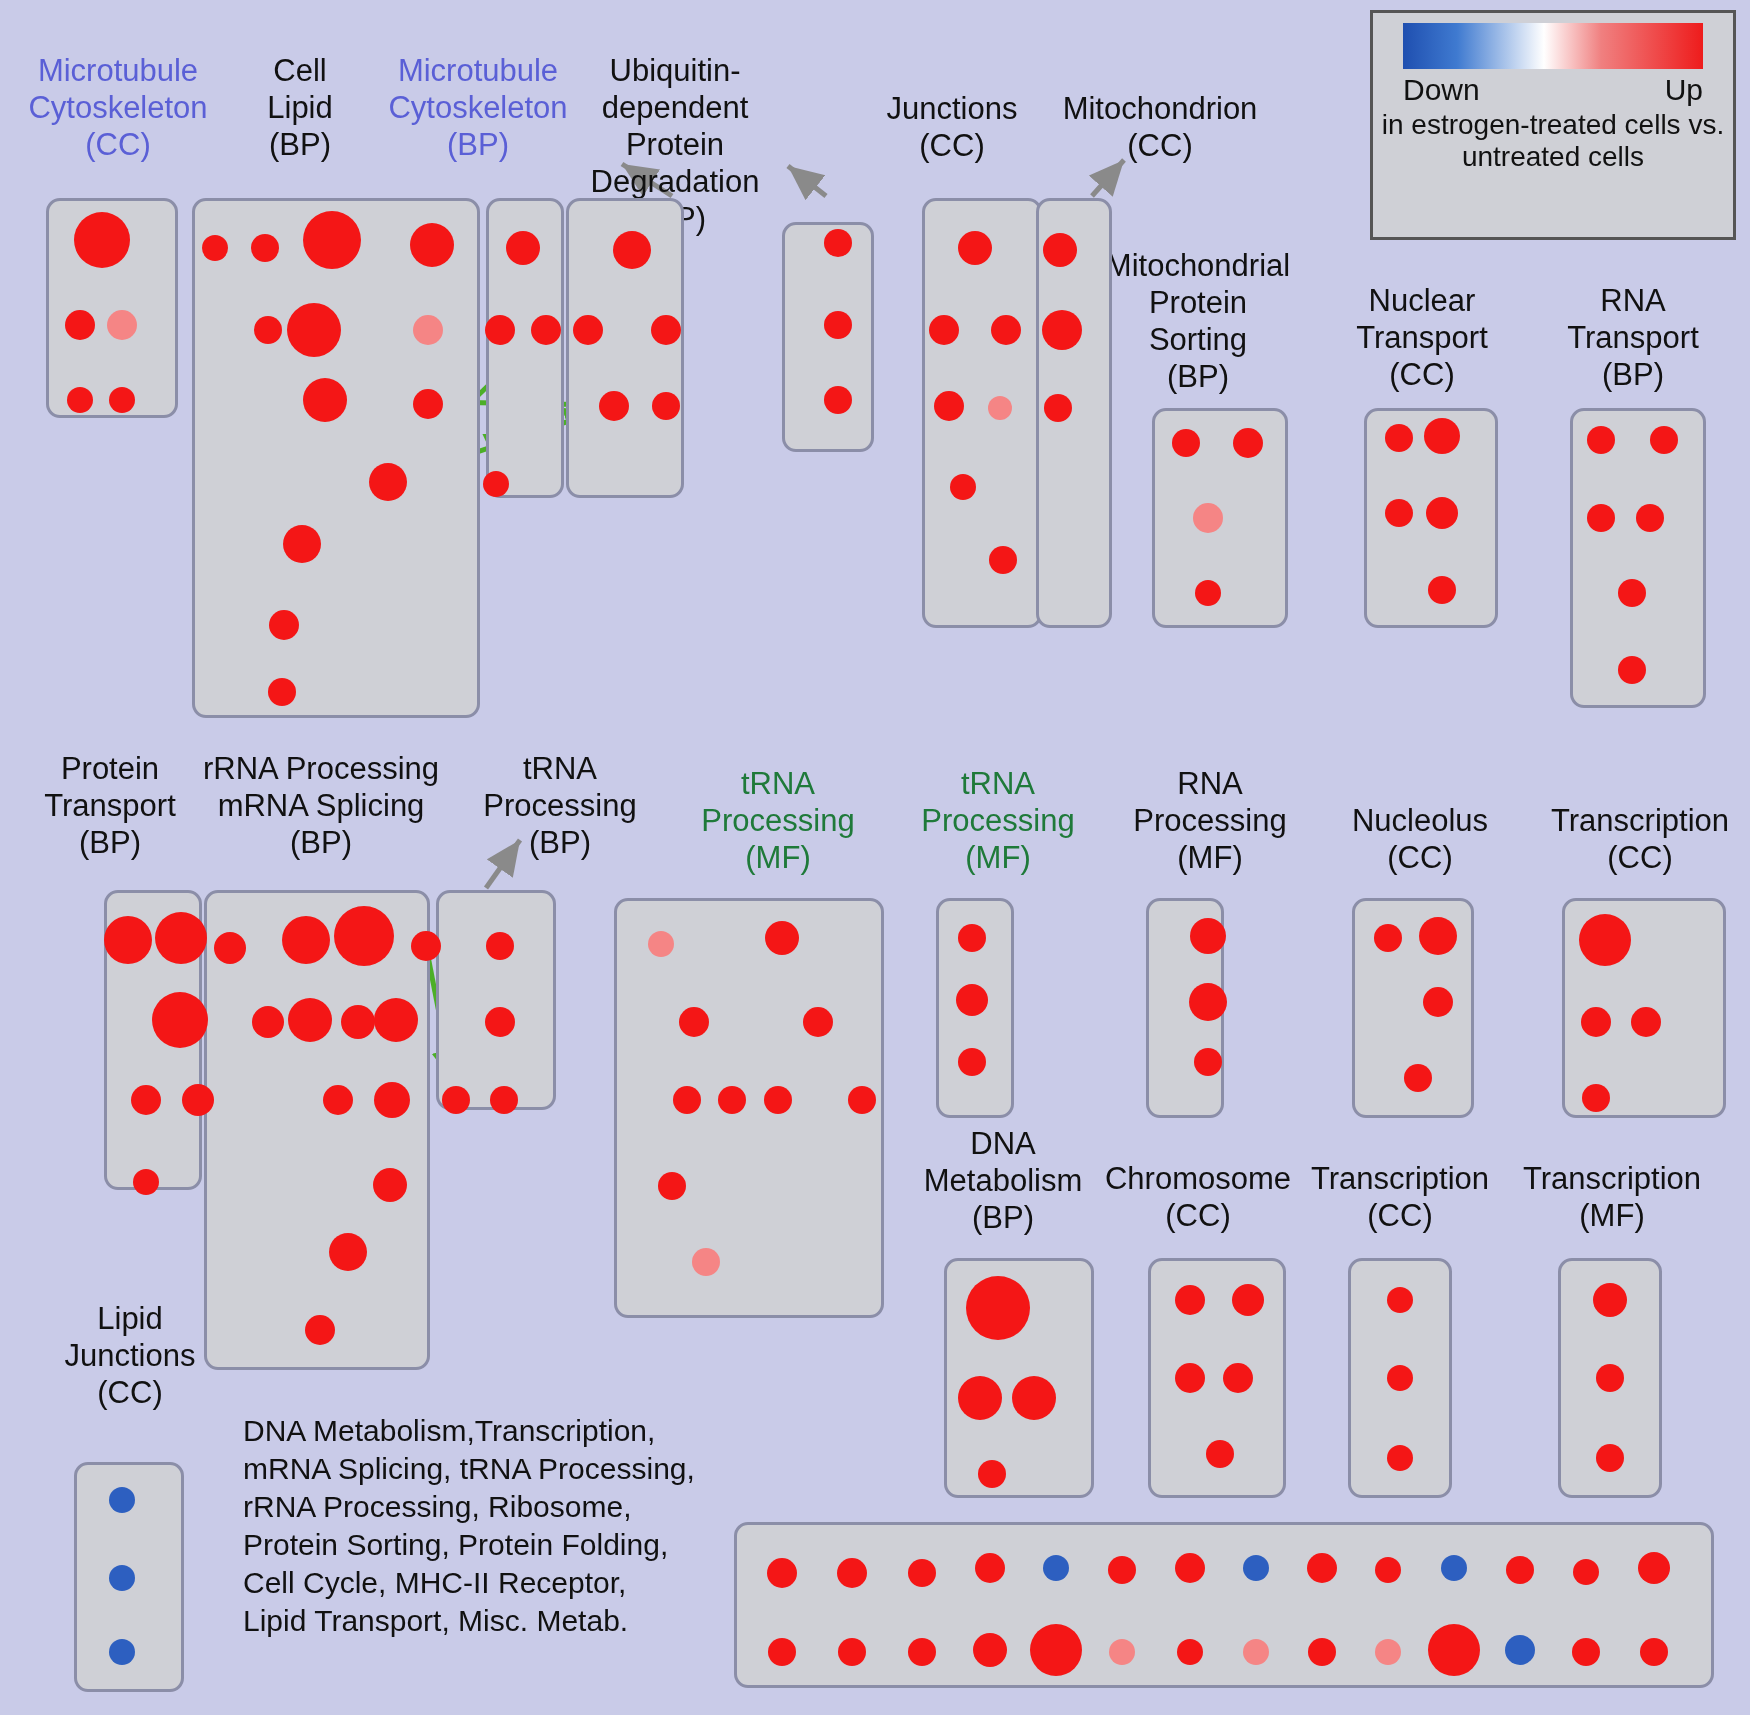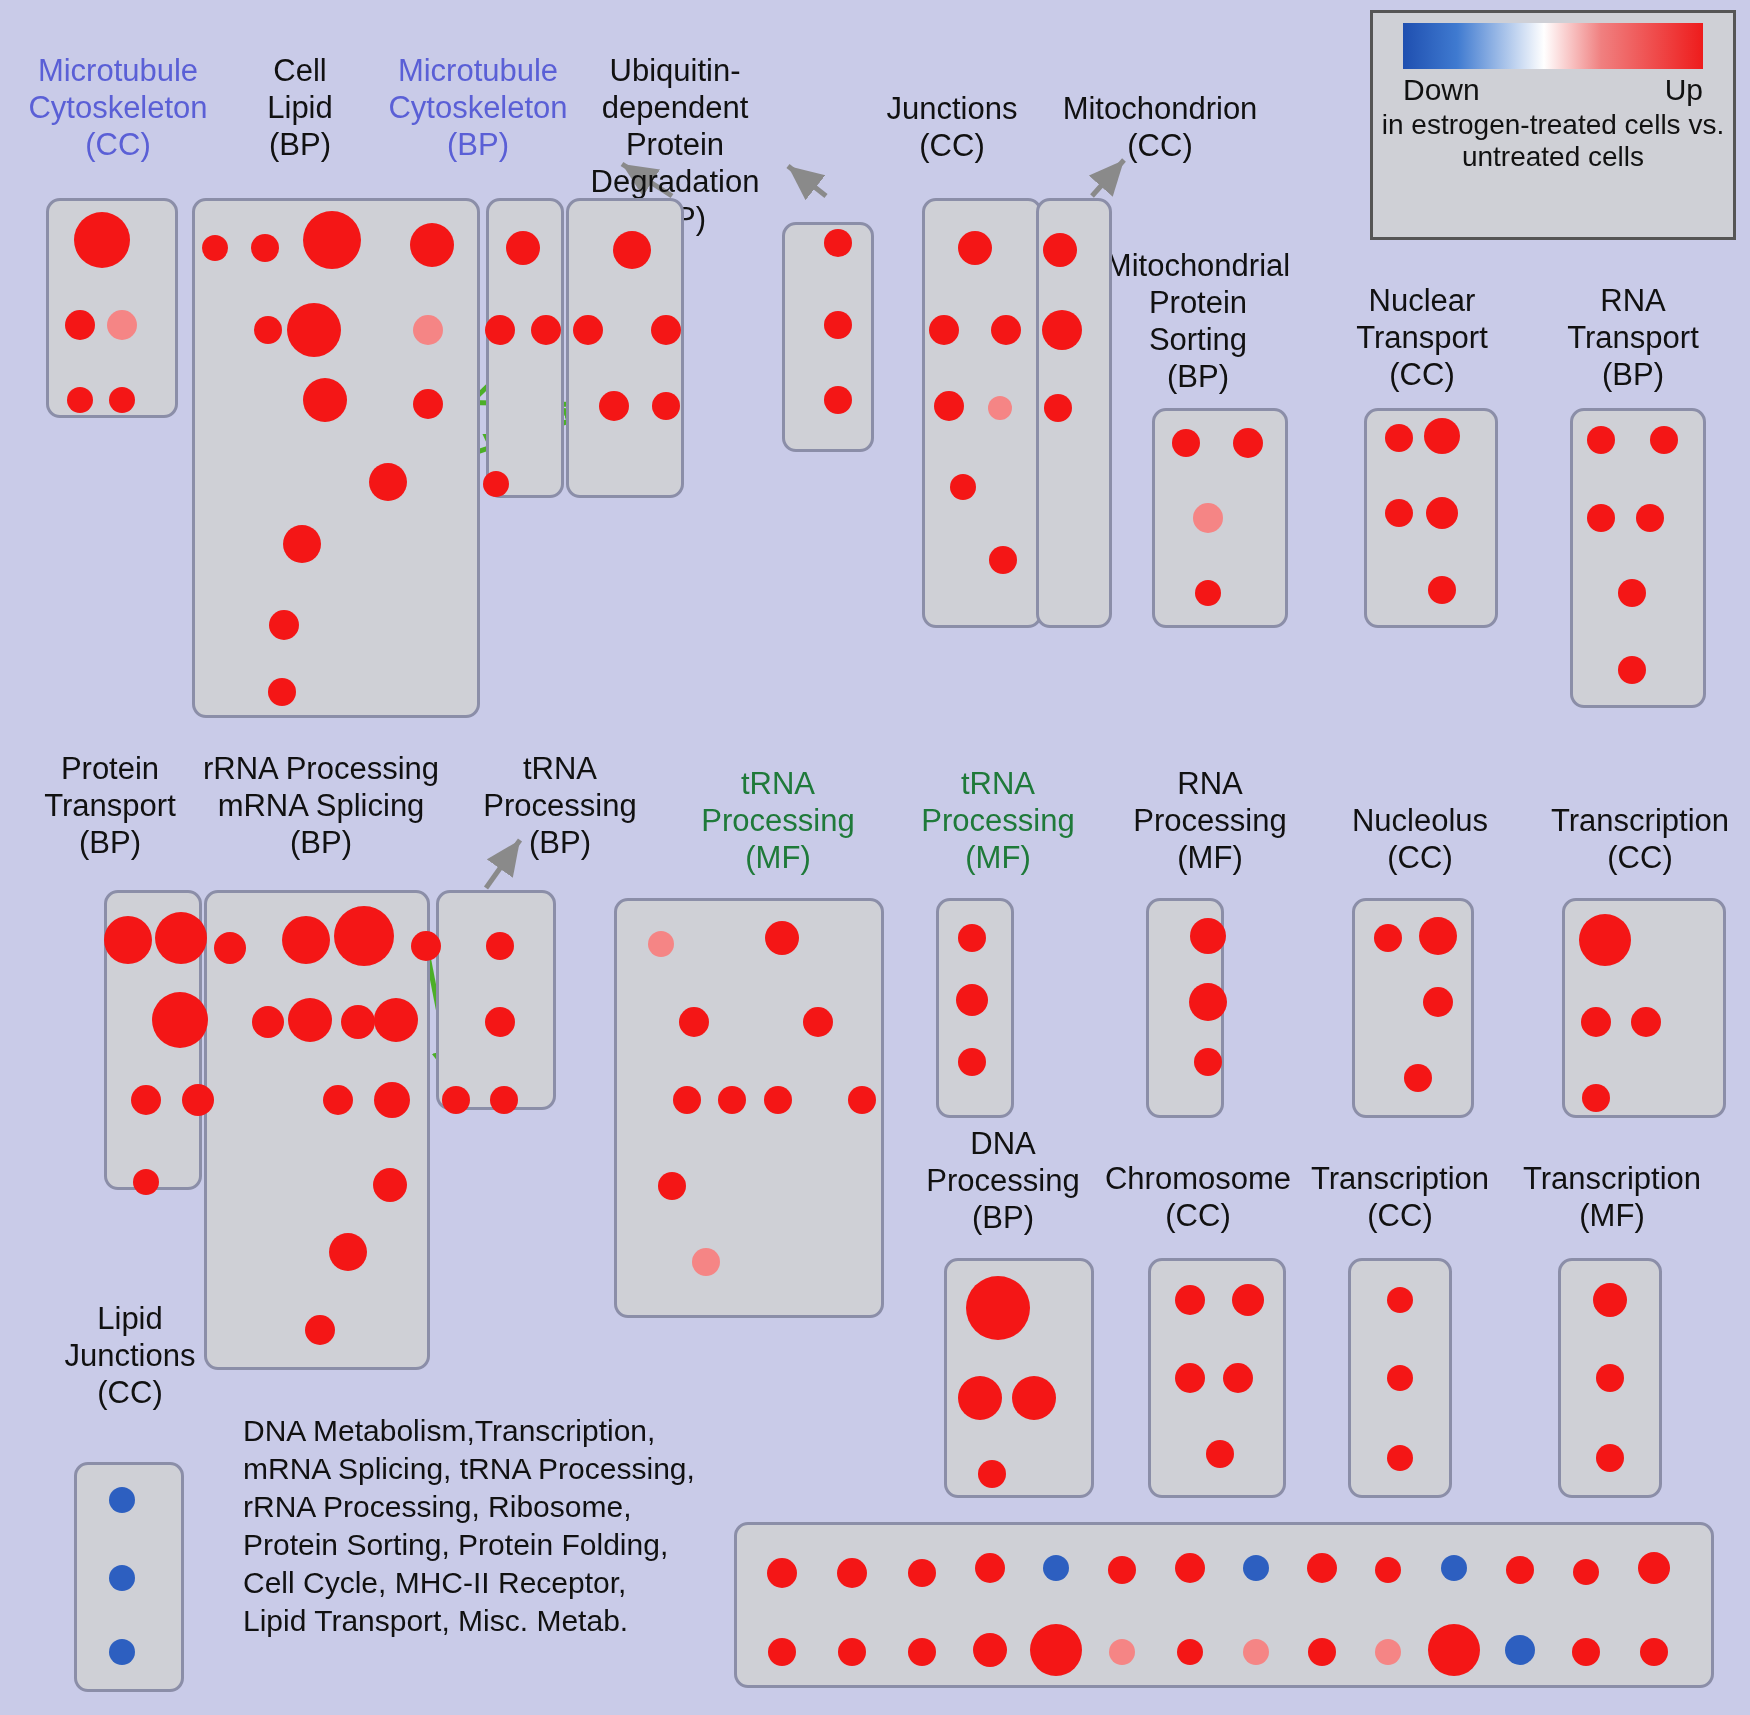--- a/index.html
+++ b/index.html
@@ -249,21 +249,21 @@
 Processing
 (MF)</div>
     <div class="label" style="left: 1120px; top: 765px; width: 180px;">RNA
 Processing
 (MF)</div>
     <div class="label" style="left: 1330px; top: 802px; width: 180px;">Nucleolus
 (CC)</div>
     <div class="label" style="left: 1540px; top: 802px; width: 200px;">Transcription
 (CC)</div>
     <div class="label" style="left: 908px; top: 1125px; width: 190px;">DNA
-Processing
+Metabolism
 (BP)</div>
     <div class="label" style="left: 1098px; top: 1160px; width: 200px;">Chromosome
 (CC)</div>
     <div class="label" style="left: 1300px; top: 1160px; width: 200px;">Transcription
 (CC)</div>
     <div class="label" style="left: 1512px; top: 1160px; width: 200px;">Transcription
 (MF)</div>
     <div class="label" style="left: 50px; top: 1300px; width: 160px;">Lipid
 Junctions
 (CC)</div>

